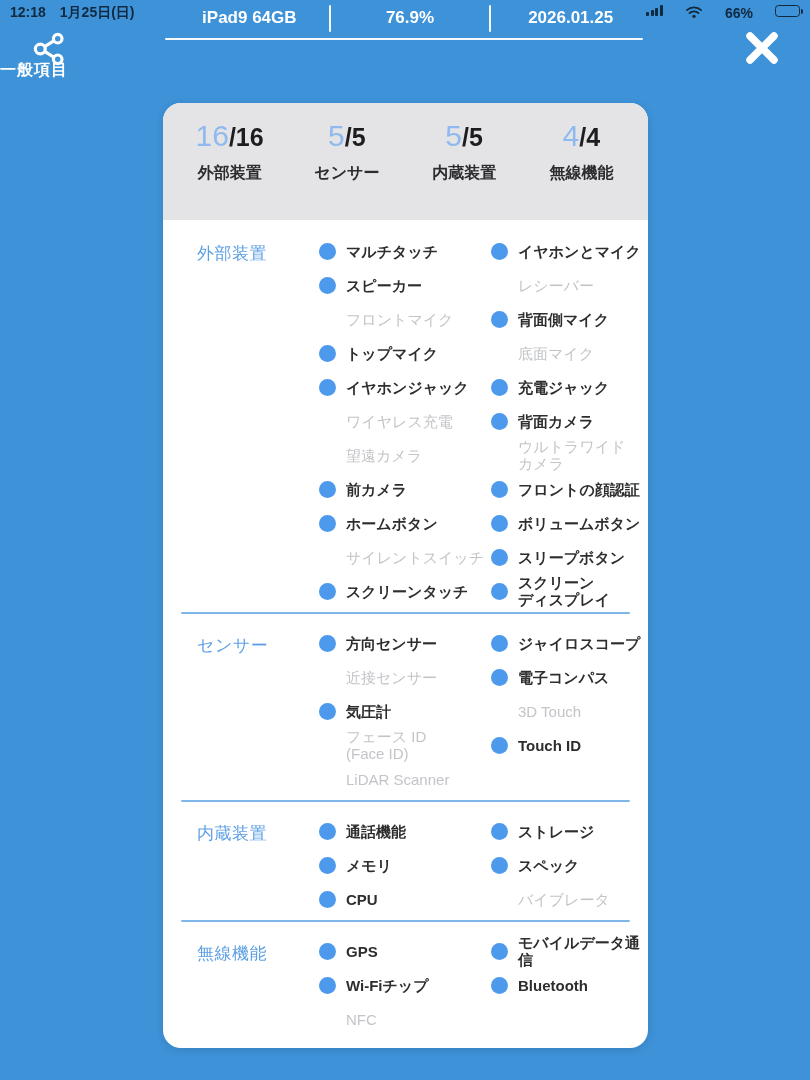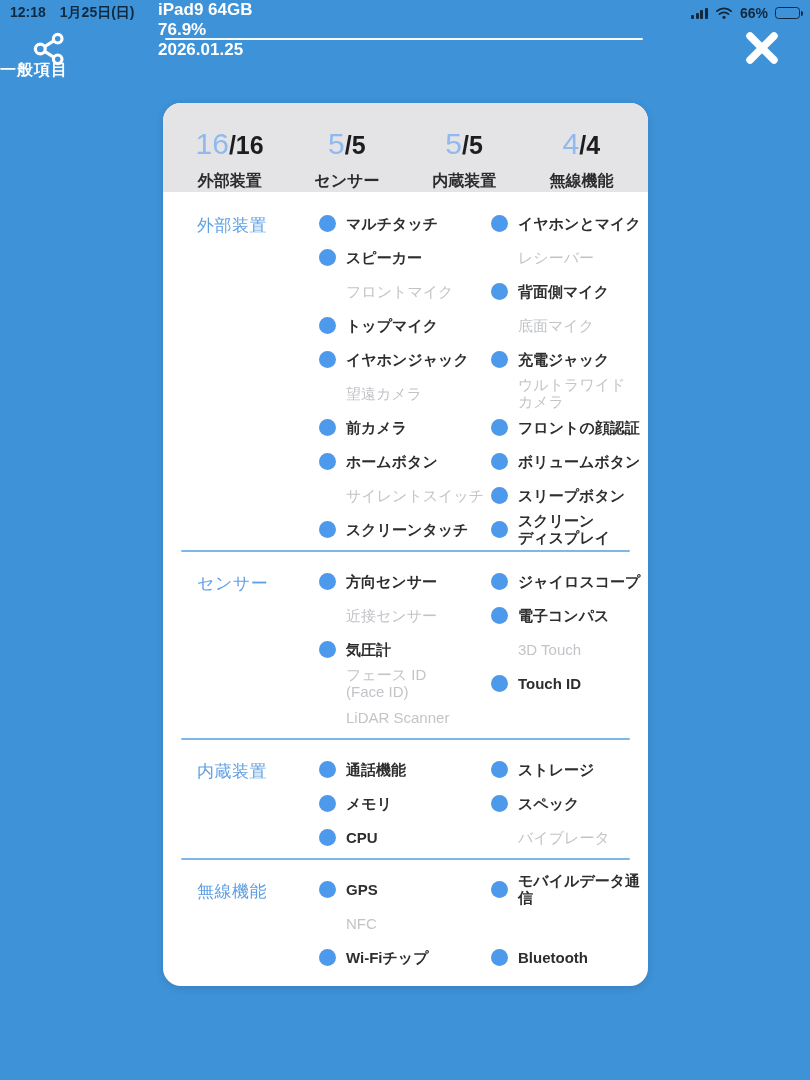--- a/index.html
+++ b/index.html
@@ -10,52 +10,52 @@
     position:relative; overflow:hidden;
   }
   
   .statusbar{
     position:absolute; top:0; left:0; width:810px; height:26px;
     display:flex; justify-content:space-between; align-items:center;
     padding:0 10px; color:var(--statusbar-text,#10293F);
     font-size:14px; font-weight:bold; z-index:5;
   }
   .sb-left{ display:flex; gap:14px; width:170px; }
-  .sb-right{ display:flex; align-items:center; gap:7px; }
+  .sb-right{ display:flex; align-items:flex-start; gap:22px; }
   .sig-bars{ display:flex; align-items:flex-end; gap:1.5px; height:11px; }
   .sig-bars i{ display:block; width:3px; background:var(--statusbar-text,#10293F); border-radius:1px; }
   .battery{ position:relative; width:25px; height:12px; border:1.6px solid var(--statusbar-text,#10293F);
     border-radius:3.5px; padding:1px; }
   .battery .fill{ height:100%; width:64%; background:var(--statusbar-text,#10293F); border-radius:1.5px; }
   .battery:after{ content:""; position:absolute; right:-4px; top:3px; width:2.5px; height:4.5px;
     background:var(--statusbar-text,#10293F); border-radius:0 2px 2px 0; }
   
   .topbar{
-    position:absolute; top:0; left:158px; width:480px; height:36px;
-    display:flex; align-items:flex-start; color:#fff; z-index:4;flex-direction:column;
+    position:absolute; top:0; left:170px; width:480px; height:36px;
+    display:flex; align-items:center; color:#fff; z-index:4;
   }
   .topbar .col{ flex:1; text-align:center; font-size:17px; font-weight:bold; }
   .topbar .vsep{ width:2px; height:27px; background:rgba(255,255,255,.95); border-radius:1px; }
   .topbar-underline{ position:absolute; top:38px; left:165px; width:478px; height:2px;
     background:rgba(255,255,255,.95); border-radius:1px; }
   .share-btn{ position:absolute; top:28px; left:28px; width:42px; height:42px;
     display:flex; align-items:center; justify-content:center; cursor:pointer; }
   .close-btn{ position:absolute; top:26px; right:26px; width:44px; height:44px;
     display:flex; align-items:center; justify-content:center; cursor:pointer; }
   .page-title{ position:absolute; top:60px; left:0; width:810px; text-align:left;
     color:#fff; font-size:16px; font-weight:bold; letter-spacing:1px; }
   
   .card{
     position:absolute; top:103px; left:163px; width:485px;
     background:var(--card-white,#fff); border-radius:18px; overflow:hidden;
     box-shadow:0 2px 8px rgba(0,0,0,.12);
   }
   .card-header{
-    height:89px; background:var(--header-gray,#E4E4E6);
-    display:flex; align-items:flex-end; justify-content:space-around; padding:8px 8px 0;
+    height:117px; background:var(--header-gray,#E4E4E6);
+    display:flex; align-items:flex-start; justify-content:space-around; padding:16px 8px 0;
   }
   .sum-col{ text-align:center; min-width:100px; }
   .sum-num{ line-height:34px; }
   .sum-val{ font-size:30px; color:var(--summary-value-blue,#8FB9EF); font-weight:400; }
   .sum-total{ font-size:25px; color:#1d1d1f; font-weight:bold; }
   .sum-label{ font-size:16px; color:#2c2c2e; font-weight:bold; margin-top:5px; }
   
   .card-body{ padding:4px 0 10px; }
   .section{ display:flex; padding:10px 0 2px 34px; }
   .sec-label{ width:122px; flex:0 0 122px; font-size:17px;
@@ -195,20 +195,30 @@
               <span class="cell-label">イヤホンジャック</span>
             </div>
             <div class="cell c1 on">
               <span class="dot"></span>
               <span class="cell-label">充電ジャック</span>
             </div>
           </div>
           <div class="item-row">
             <div class="cell c0 off">
               <span class="dot ghost"></span>
+              <span class="cell-label">ワイヤレス充電</span>
+            </div>
+            <div class="cell c1 on">
+              <span class="dot"></span>
+              <span class="cell-label">背面カメラ</span>
+            </div>
+          </div>
+          <div class="item-row">
+            <div class="cell c0 off">
+              <span class="dot ghost"></span>
               <span class="cell-label">望遠カメラ</span>
             </div>
             <div class="cell c1 off">
               <span class="dot ghost"></span>
               <span class="cell-label">ウルトラワイド
 カメラ</span>
             </div>
           </div>
           <div class="item-row">
             <div class="cell c0 on">
@@ -351,32 +361,32 @@
             <div class="cell c0 on">
               <span class="dot"></span>
               <span class="cell-label">GPS</span>
             </div>
             <div class="cell c1 on">
               <span class="dot"></span>
               <span class="cell-label">モバイルデータ通信</span>
             </div>
           </div>
           <div class="item-row">
+            <div class="cell c0 on">
+              <span class="dot"></span>
+              <span class="cell-label">Wi-Fiチップ</span>
+            </div>
+            <div class="cell c1 on">
+              <span class="dot"></span>
+              <span class="cell-label">Bluetooth</span>
+            </div>
+          </div>
+          <div class="item-row">
             <div class="cell c0 off">
               <span class="dot ghost"></span>
               <span class="cell-label">NFC</span>
             </div>
             <div class="cell c1 empty"></div>
           </div>
-          <div class="item-row">
-            <div class="cell c0 on">
-              <span class="dot"></span>
-              <span class="cell-label">Wi-Fiチップ</span>
-            </div>
-            <div class="cell c1 on">
-              <span class="dot"></span>
-              <span class="cell-label">Bluetooth</span>
-            </div>
-          </div>
         </div>
      </div>
     </div>
 </div>
 
 </body></html>

